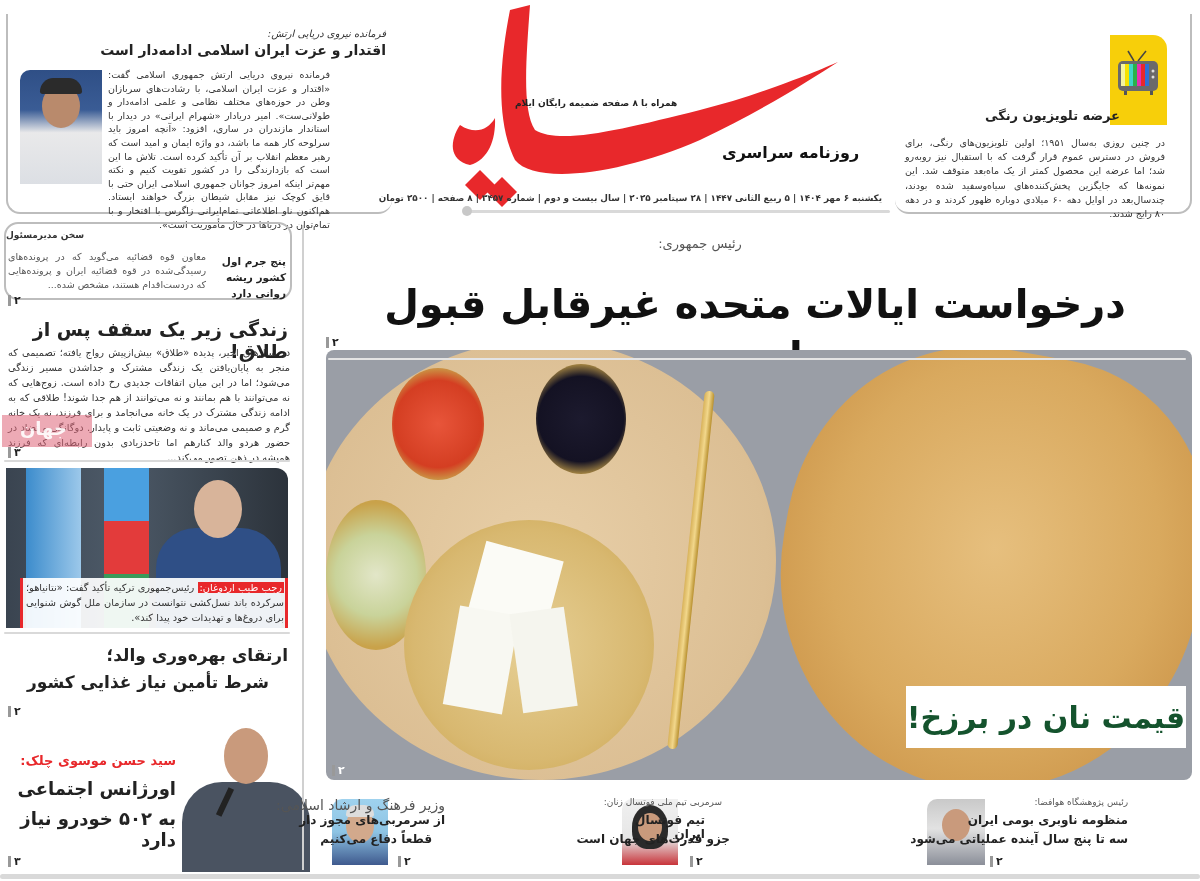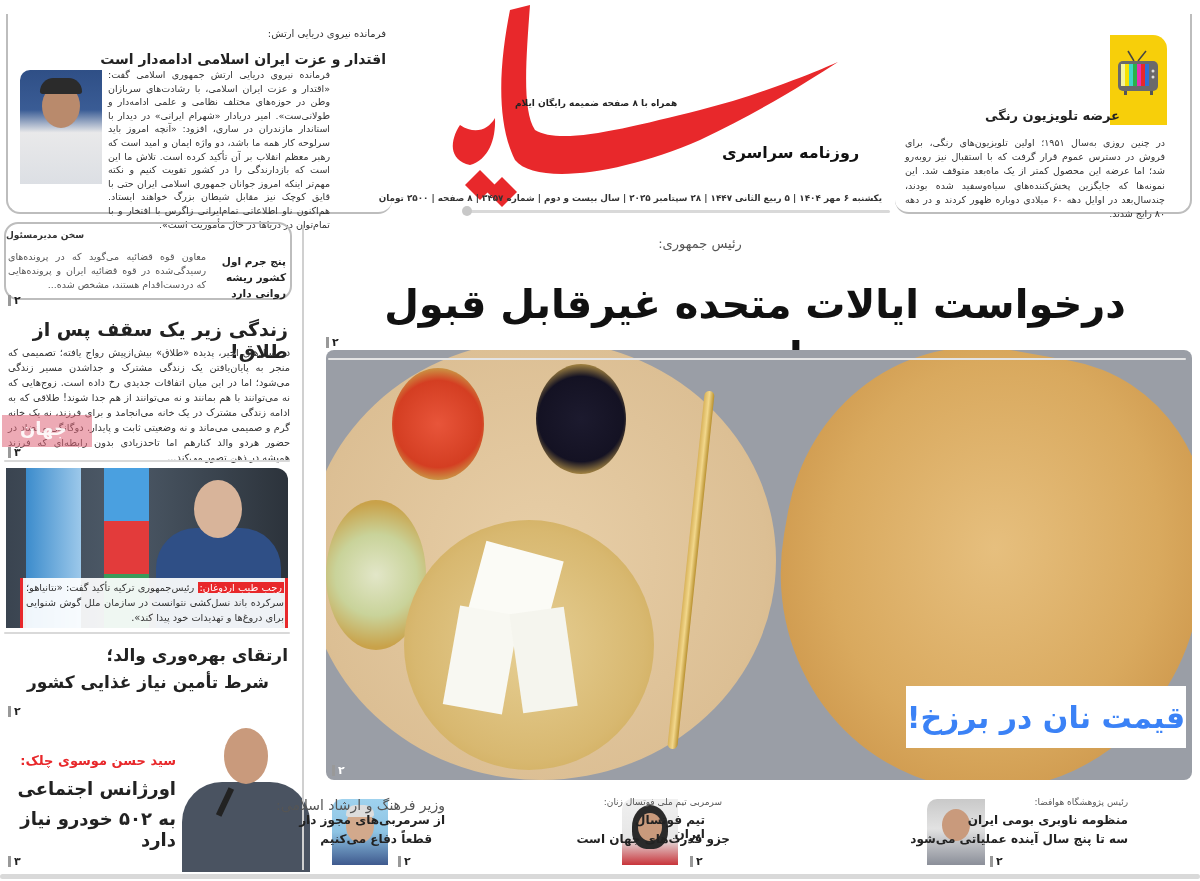--- a/index.html
+++ b/index.html
@@ -16,22 +16,22 @@
 .logo-svg{position:absolute;left:440px;top:0}
 .tv-box{position:absolute;left:1110px;top:35px;width:57px;height:90px;background:#f7cf0a;border-radius:0 14px 0 0}
 .photo{position:absolute;overflow:hidden}
 .bar-strip{position:absolute;height:6px;background:#d9d9d9;border-radius:3px}
 </style>
 </head>
 <body>
 
 <div class="frame" style="left:6px;top:14px;width:386px;height:200px;border-top:none;border-right:none;border-top-left-radius:0;"></div>
 <div class="abs" style="left:16px;top:28px;width:370px;">
-  <div class="kicker" style="text-align:right;">فرمانده نیروی دریایی ارتش:</div>
-  <div class="bold" style="font-size:14px;text-align:right;margin-top:12px;">اقتدار و عزت ایران اسلامی ادامه‌دار است</div>
+  <div class="kicker" style="text-align:right;font-style:italic;">فرمانده نیروی دریایی ارتش:</div>
+  <div class="bold" style="font-size:14px;text-align:right;margin-top:3px;">اقتدار و عزت ایران اسلامی ادامه‌دار است</div>
 </div>
 <div class="photo" style="left:20px;top:70px;width:82px;height:114px;border-radius:10px 0 0 0;background:linear-gradient(180deg,#2f4f86 0%,#3a5c95 35%,#e9e9ea 55%,#dcdfe4 100%);">
   <div style="position:absolute;left:22px;top:14px;width:38px;height:44px;border-radius:50%;background:#b98a6c;"></div>
   <div style="position:absolute;left:20px;top:8px;width:42px;height:16px;border-radius:20px 20px 4px 4px;background:#2b2b2b;"></div>
 </div>
 <div class="abs body-text" style="left:108px;top:68px;width:222px;font-size:9.5px;line-height:13.6px;">فرمانده نیروی دریایی ارتش جمهوری اسلامی گفت: «اقتدار و عزت ایران اسلامی، با رشادت‌های سربازان وطن در حوزه‌های مختلف نظامی و علمی ادامه‌دار و طولانی‌ست». امیر دریادار «شهرام ایرانی» در دیدار با استاندار مازندران در ساری، افزود: «آنچه امروز باید سرلوحه کار همه ما باشد، دو واژه ایمان و امید است که رهبر معظم انقلاب بر آن تأکید کرده است. تلاش ما این است که بازدارندگی را در کشور تقویت کنیم و نکته مهم‌تر اینکه امروز جوانان جمهوری اسلامی ایران حتی با قایق کوچک نیز مقابل شیطان بزرگ خواهند ایستاد. هم‌اکنون ناو اطلاعاتی تمام‌ایرانی زاگرس با افتخار و با تمام‌توان در دریاها در حال مأموریت است».</div>
 
 <svg class="logo-svg" width="420" height="210" viewBox="0 0 420 210">
   <path d="M 70 10 C 60 60 55 120 75 160 C 95 185 180 175 260 140 C 320 112 370 80 398 62 C 380 70 320 95 260 110 C 180 130 120 145 95 130 C 82 110 86 60 90 5 Z" fill="#e8282b"></path>
   <path d="M 20 125 C 10 140 8 160 30 165 C 48 160 56 140 55 118 C 48 130 35 135 20 125 Z" fill="#e8282b"></path>
@@ -118,21 +118,21 @@
   <div style="position:absolute;left:360px;top:40px;width:10px;height:360px;background:linear-gradient(90deg,#d8b25a,#f2d78b,#b8902f);border-radius:5px;transform:rotate(6deg);"></div>
   <div style="position:absolute;left:0;top:150px;width:100px;height:150px;border-radius:50%;background:radial-gradient(circle,#e2e6c8 0%,#c9d39a 45%,#c9a24a 80%);"></div>
   <div style="position:absolute;left:78px;top:170px;width:250px;height:250px;border-radius:50%;background:radial-gradient(circle,#e6cf94 0%,#d8b870 65%,#c9a24a 100%);"></div>
   <div style="position:absolute;left:150px;top:200px;width:80px;height:70px;background:#fbfbf6;transform:rotate(15deg);"></div>
   <div style="position:absolute;left:125px;top:260px;width:60px;height:100px;background:#f8f8f2;transform:rotate(10deg);"></div>
   <div style="position:absolute;left:190px;top:260px;width:55px;height:100px;background:#f5f5ee;transform:rotate(-8deg);"></div>
   <div style="position:absolute;left:455px;top:0;width:420px;height:440px;border-radius:45% 40% 50% 50%;background:radial-gradient(ellipse at 50% 45%,#e6bf7e 0%,#d9a95e 55%,#c58a3e 100%);transform:rotate(10deg);"></div>
 </div>
 <div class="bar-strip" style="left:328px;top:358px;width:858px;height:2px;background:#e4e4e4;"></div>
 <div class="abs" style="left:906px;top:686px;width:280px;height:62px;background:#fff;display:flex;align-items:center;justify-content:center;">
-  <span class="bold" style="font-size:30px;color:#3b82f6;text-align:center;">قیمت نان در برزخ!</span>
+  <span class="bold" style="font-size:30px;color:#14532d;text-align:center;">قیمت نان در برزخ!</span>
 </div>
 <div class="abs pageno" style="left:332px;top:764px;direction:ltr;color:#fff;">۲</div>
 
 <div class="abs" style="left:900px;top:793px;width:292px;height:80px;">
   <div class="photo" style="left:27px;top:6px;width:58px;height:66px;border-radius:10px 0 0 0;background:linear-gradient(180deg,#c9c9c9 0%,#e2e2e2 45%,#8b8f99 100%);">
     <div style="position:absolute;left:15px;top:10px;width:28px;height:32px;border-radius:50%;background:#c99a7c;"></div>
   </div>
   <div class="kicker" style="position:absolute;right:64px;top:4px;font-size:9px;color:#555;">رئیس پژوهشگاه هوافضا:</div>
   <div class="bold" style="position:absolute;right:64px;top:20px;font-size:12px;">منظومه ناوبری بومی ایران</div>
   <div class="bold" style="position:absolute;right:64px;top:39px;font-size:12px;white-space:nowrap;">سه تا پنج سال آینده عملیاتی می‌شود</div>

